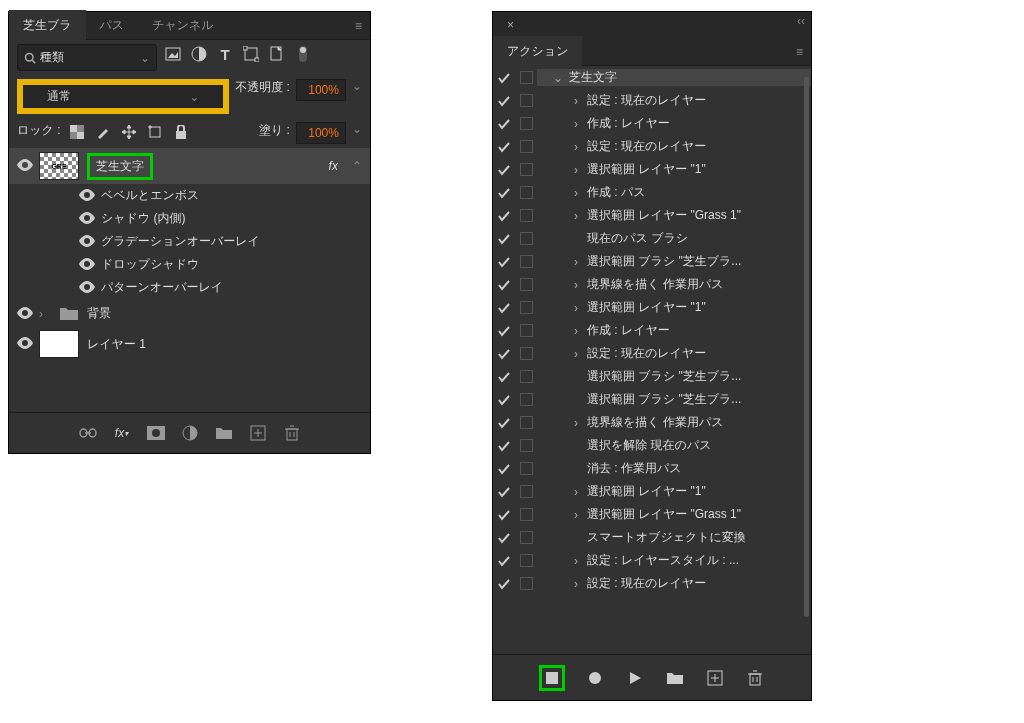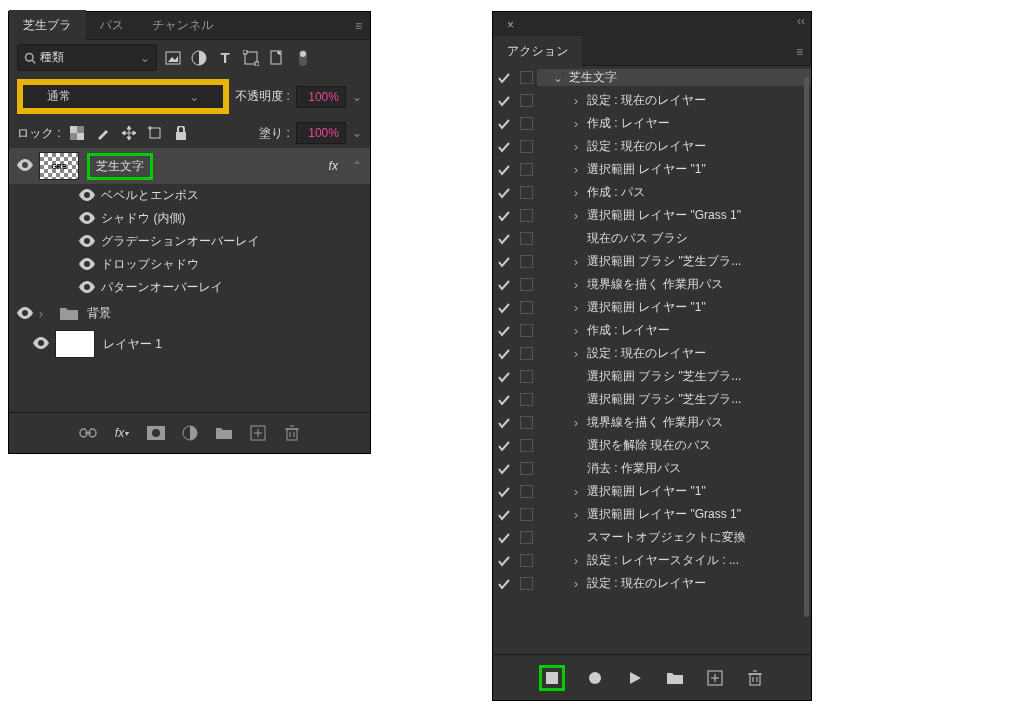--- a/index.html
+++ b/index.html
@@ -2,25 +2,25 @@
 <html><head>
 <meta charset="utf-8">
 <style>
 * { box-sizing: border-box; margin: 0; padding: 0; }
 body { font-family: sans-serif; font-size: 12px; background: #fff; width: 1024px; height: 723px; position: relative; color: #ddd; }
 .panel { background: #323232; position: absolute; border: 1px solid #000; }
 .panel-tabs { display: flex; background: #282828; border-bottom: 1px solid #1a1a1a; height: 28px; align-items: center; }
 .tab { padding: 7px 14px; color: #999; cursor: pointer; }
 .tab.active { background: #323232; color: #ddd; }
 .panel-menu { margin-left: auto; margin-right: 8px; color: #888; }
-.row { display: flex; align-items: center; padding: 4px 8px; gap: 6px; }
+.row { display: flex; align-items: flex-start; padding: 4px 8px; gap: 6px; }
 .dropdown { background: #262626; border: 6px solid #eab308; color: #ccc; padding: 3px 24px; display: flex; align-items: center; justify-content: space-between; gap: 4px; }
 .icon-btn { width: 20px; height: 20px; display: flex; align-items: center; justify-content: center; color: #ccc; cursor: pointer; }
 .search { background: #262626; border: 1px solid #1a1a1a; border-radius: 3px; padding: 4px 6px; display: flex; align-items: center; gap: 4px; flex: 1; }
-.input-box { background: #262626; border: 1px solid #1a1a1a; color: #ec4899; padding: 3px 6px; width: 50px; text-align: right; }
+.input-box { background: #262626; border: 1px solid #1a1a1a; color: #f97316; padding: 3px 6px; width: 50px; text-align: right; }
 .layer-row { display: flex; align-items: center; padding: 2px 8px; gap: 8px; }
 .layer-row.selected { background: #454545; }
 .eye { width: 14px; height: 14px; color: #ccc; }
 .thumb { width: 40px; height: 28px; background: linear-gradient(45deg,#888 25%,transparent 25%,transparent 75%,#888 75%),linear-gradient(45deg,#888 25%,#fff 25%,#fff 75%,#888 75%); background-size: 8px 8px; background-position: 0 0, 4px 4px; border: 1px solid #222; display: flex; align-items: center; justify-content: center; font-size: 7px; color: #000; font-weight: bold; }
 .white-thumb { width: 40px; height: 28px; background: #fff; border: 1px solid #222; }
 .highlight-box { border: 3px solid #00cc00; padding: 2px 6px; }
 .fx { margin-left: auto; margin-right: 6px; font-style: italic; }
 .effect-item { padding: 3px 8px 3px 70px; display: flex; align-items: center; gap: 8px; }
 .footer-row { display: flex; align-items: center; justify-content: center; gap: 14px; padding: 10px 8px; border-top: 1px solid #1a1a1a; margin-top: 8px; }
 .action-row { display: flex; align-items: center; padding: 3px 0; }
@@ -204,21 +204,21 @@
         </span>
       <span style="color:#888; width:12px;">›</span>
       <span>
           <svg width="20" height="16" fill="#999">
             <path d="M1 2h6l2 2h10v10H1z"></path>
           </svg>
         </span>
       <span>背景</span>
     </div>
 
-    <div class="layer-row" style="padding-top:6px;padding-bottom:6px;margin-left:16px;">
+    <div class="layer-row" style="padding-top:6px;padding-bottom:6px;">
       <span class="eye">
           <svg width="16" height="12" viewBox="0 0 16 12" fill="#ccc">
             <path d="M8 0C3 0 0 6 0 6s3 6 8 6 8-6 8-6-3-6-8-6zm0 9a3 3 0 110-6 3 3 0 010 6z"></path>
           </svg>
         </span>
       <div class="white-thumb"></div>
       <span>レイヤー 1</span>
     </div>
   </div>
 

